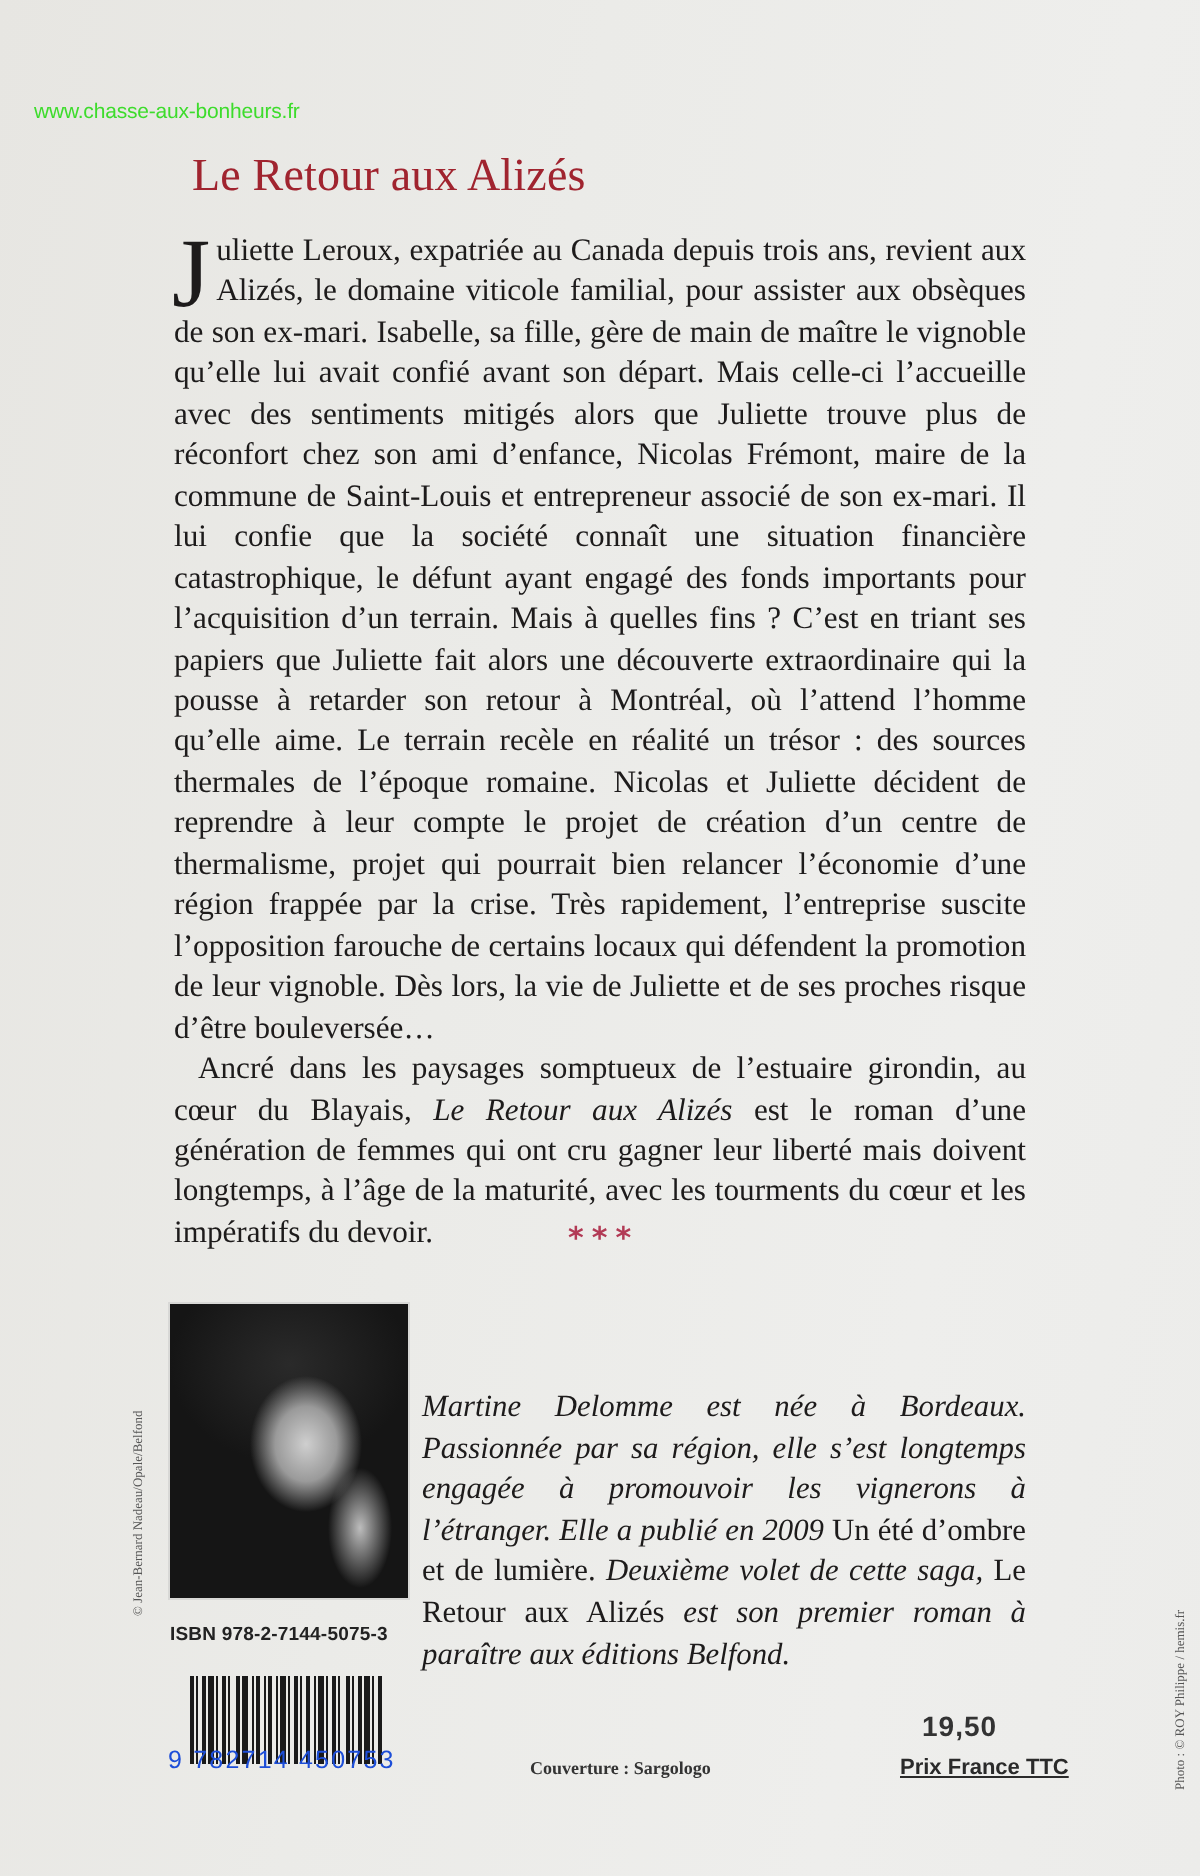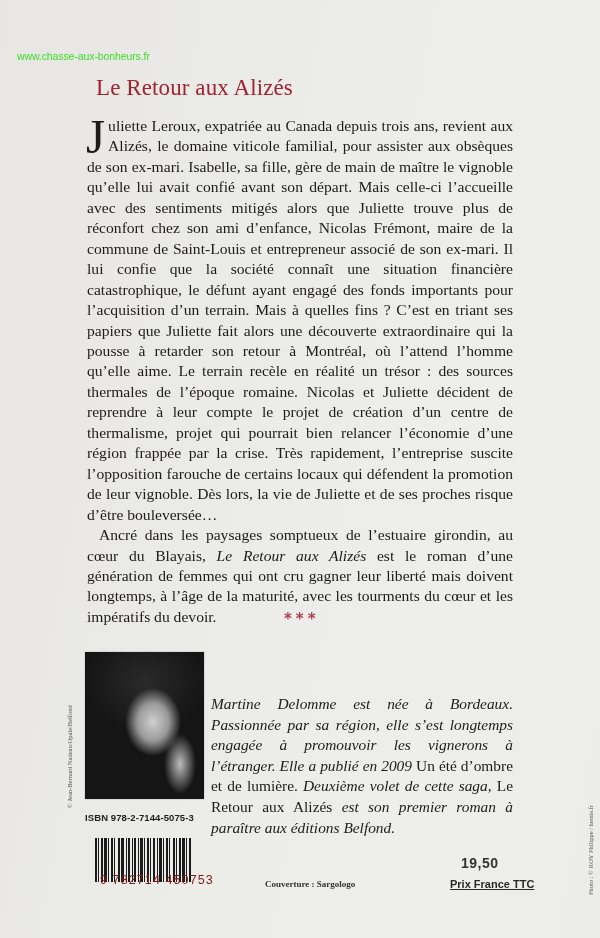--- a/index.html
+++ b/index.html
@@ -63,23 +63,22 @@
       letter-spacing: 0.1px;
     }
     .barcode {
       position: absolute; left: 95px; top: 838px; width: 104px; height: 44px;
       display: flex; align-items: stretch; gap: 0;
     }
     .barcode span { display: block; background: #1a1a1a; height: 100%; }
     .barcode-digits {
       position: absolute; left: 84px; top: 873px;
       font-family: "Liberation Sans", "DejaVu Sans", sans-serif;
-      font-size: 12.5px; color: #7f1d1d; letter-spacing: 1.1px;
+      font-size: 12.5px; color: #1d4ed8; letter-spacing: 1.1px;
       background: transparent;
-      margin-left: 16px;
     }
     .cover-credit {
       position: absolute; left: 265px; top: 879px;
       font-size: 9px; color: #333; font-weight: bold;
     }
     .price {
       position: absolute; left: 461px; top: 855px;
       font-family: "Liberation Sans", "DejaVu Sans", sans-serif;
       font-size: 14px; font-weight: bold; color: #333; letter-spacing: 0.5px; text-align: right;
     }

